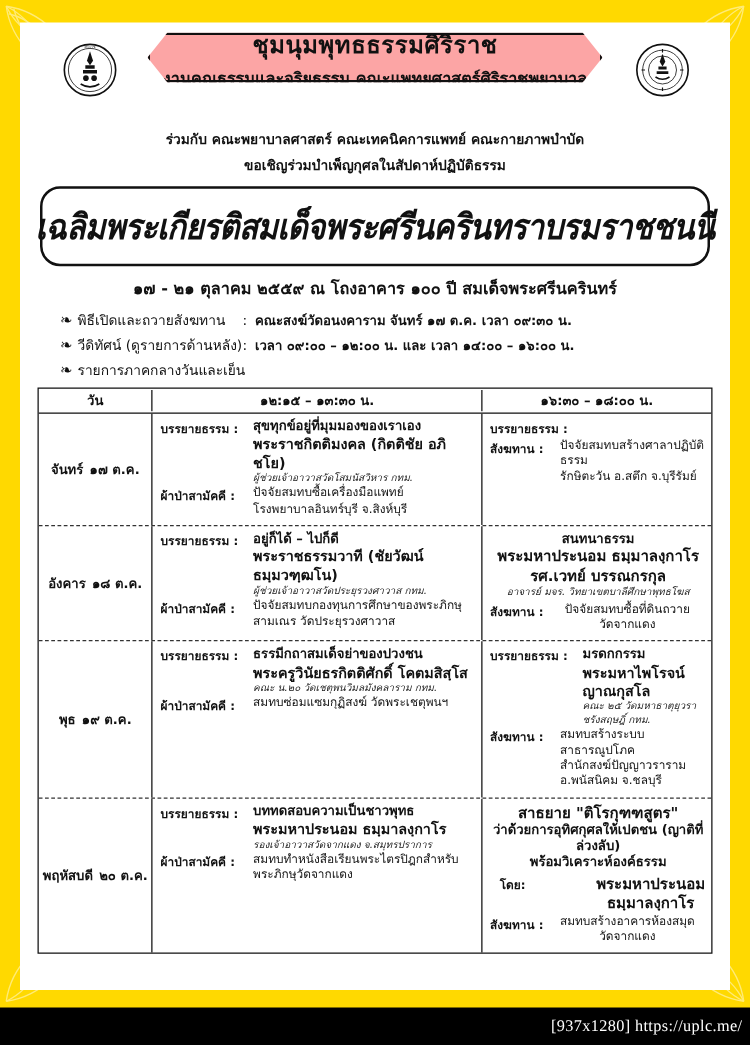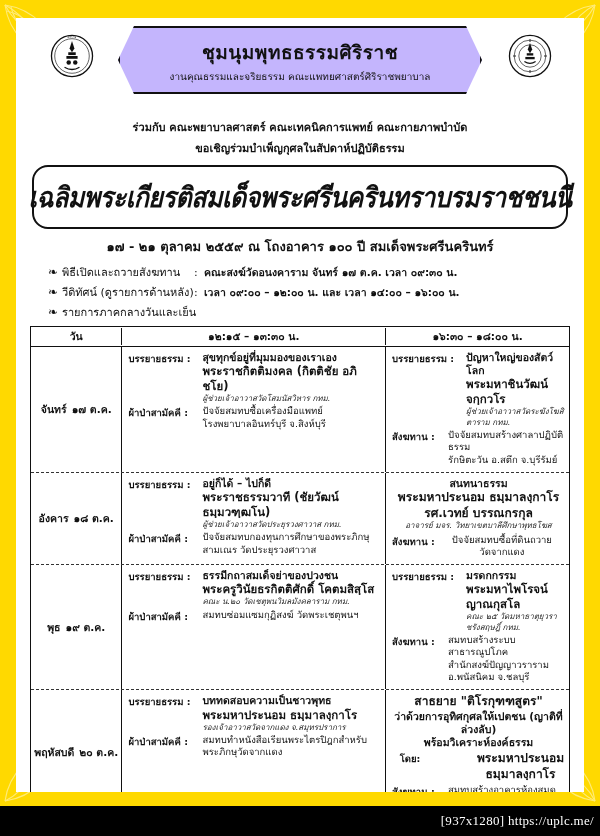--- a/index.html
+++ b/index.html
@@ -54,50 +54,50 @@
     height: 56px;
   }
   .logo.left { left: 18px; }
   .logo.right { right: 16px; }
 
   .banner {
     position: absolute;
     left: 92px;
     right: 92px;
     top: 2px;
-    height: 68px;
+    height: 40px;
     border: 2px solid #111;
-    background: #c4b5fd;
+    background: #fca5a5;
     clip-path: polygon(16px 0, calc(100% - 16px) 0, 100% 50%, calc(100% - 16px) 100%, 16px 100%, 0 50%);
     display: flex;
     flex-direction: column;
     align-items: center;
     justify-content: center;
     gap: 2px;
   }
   .banner-title {
     font-size: 19px;
     font-weight: bold;
     letter-spacing: 0.5px;
     color: #111;
     white-space: nowrap;
   }
   .banner-sub {
-    font-size: 10px;
-    font-weight: normal;
+    font-size: 13px;
+    font-weight: bold;
     color: #111;
     white-space: nowrap;
   }
 
   .line-partners {
     text-align: center;
     font-size: 11px;
     font-weight: bold;
     color: #111;
-    margin-top: 16px;
+    margin-top: 0;
   }
   .line-invite {
     text-align: center;
     font-size: 11px;
     font-weight: bold;
     color: #111;
     margin-top: 3px;
   }
 
   
@@ -397,25 +397,20 @@
             <div class="blk-label">ผ้าป่าสามัคคี :</div>
             <div class="blk-body">
               <div class="t-plain">ปัจจัยสมทบซื้อเครื่องมือแพทย์</div>
               <div class="t-plain">โรงพยาบาลอินทร์บุรี จ.สิงห์บุรี</div>
             </div>
           </div>
         </div>
         <div class="cell-pm">
           <div class="blk">
             <div class="blk-label">บรรยายธรรม :</div>
-            <div class="blk-body">
-              <div class="t-topic">ปัญหาใหญ่ของสัตว์โลก</div>
-              <div class="t-monk">พระมหาชินวัฒน์ จกฺกวโร</div>
-              <div class="t-aff">ผู้ช่วยเจ้าอาวาสวัดระฆังโฆสิตาราม กทม.</div>
-            </div>
           </div>
           <div class="blk">
             <div class="blk-label narrow">สังฆทาน :</div>
             <div class="blk-body">
               <div class="t-plain">ปัจจัยสมทบสร้างศาลาปฏิบัติธรรม</div>
               <div class="t-plain">รักษิตะวัน อ.สตึก จ.บุรีรัมย์</div>
             </div>
           </div>
         </div>
       </div>

